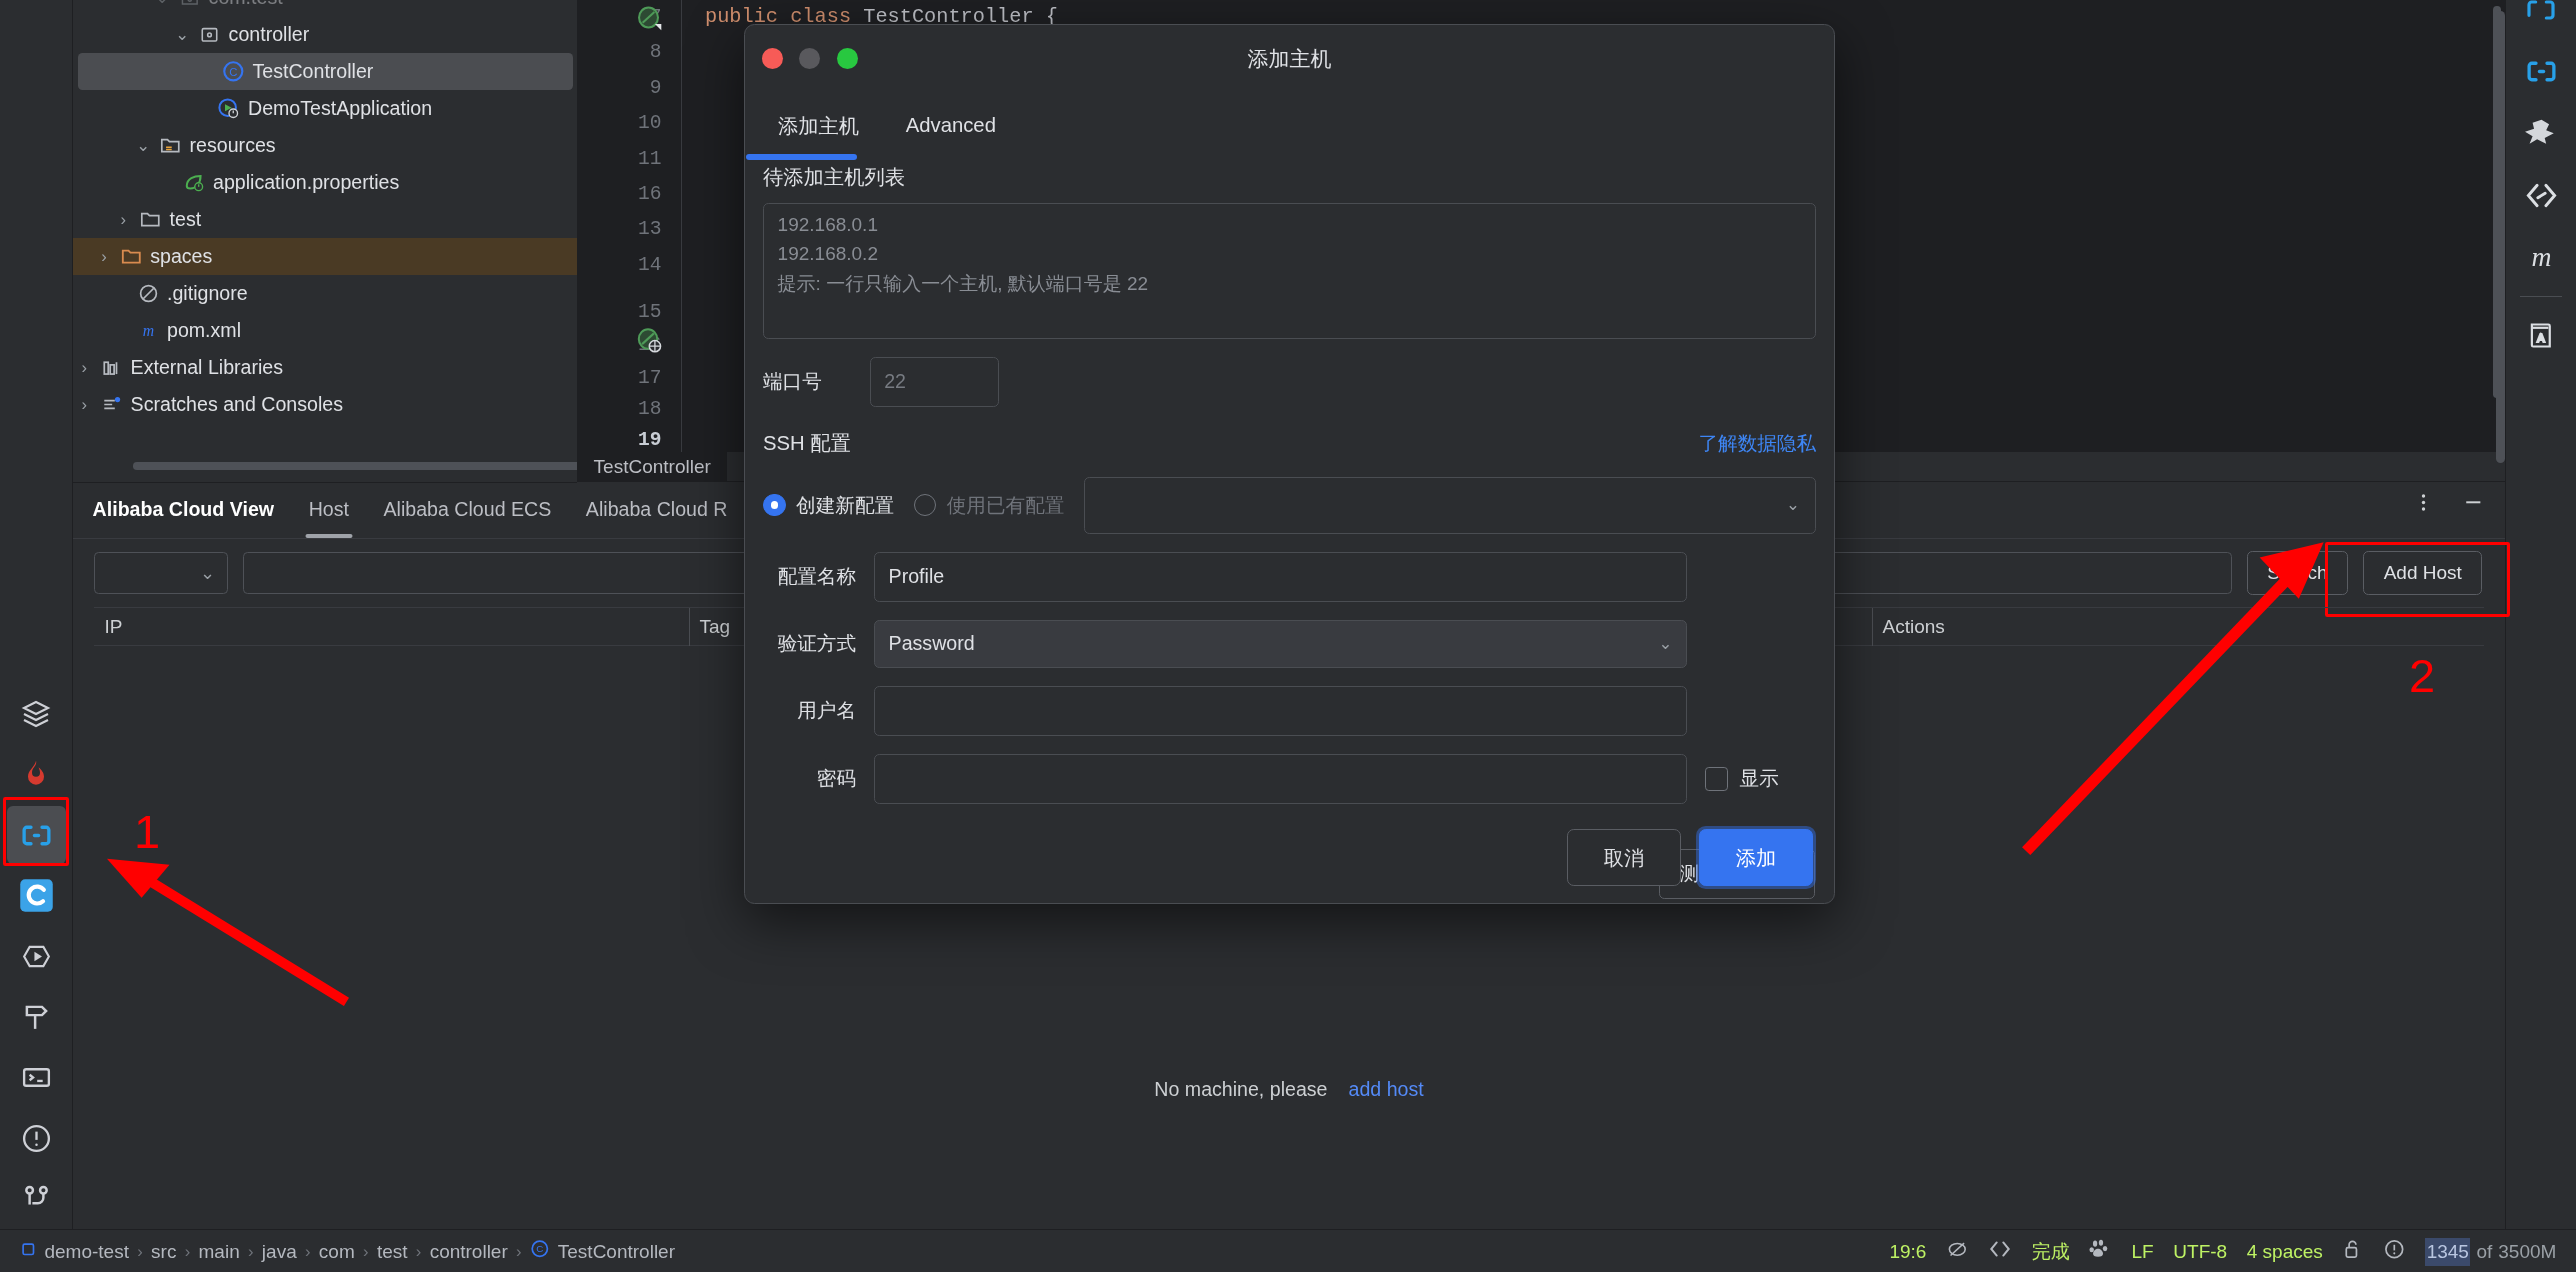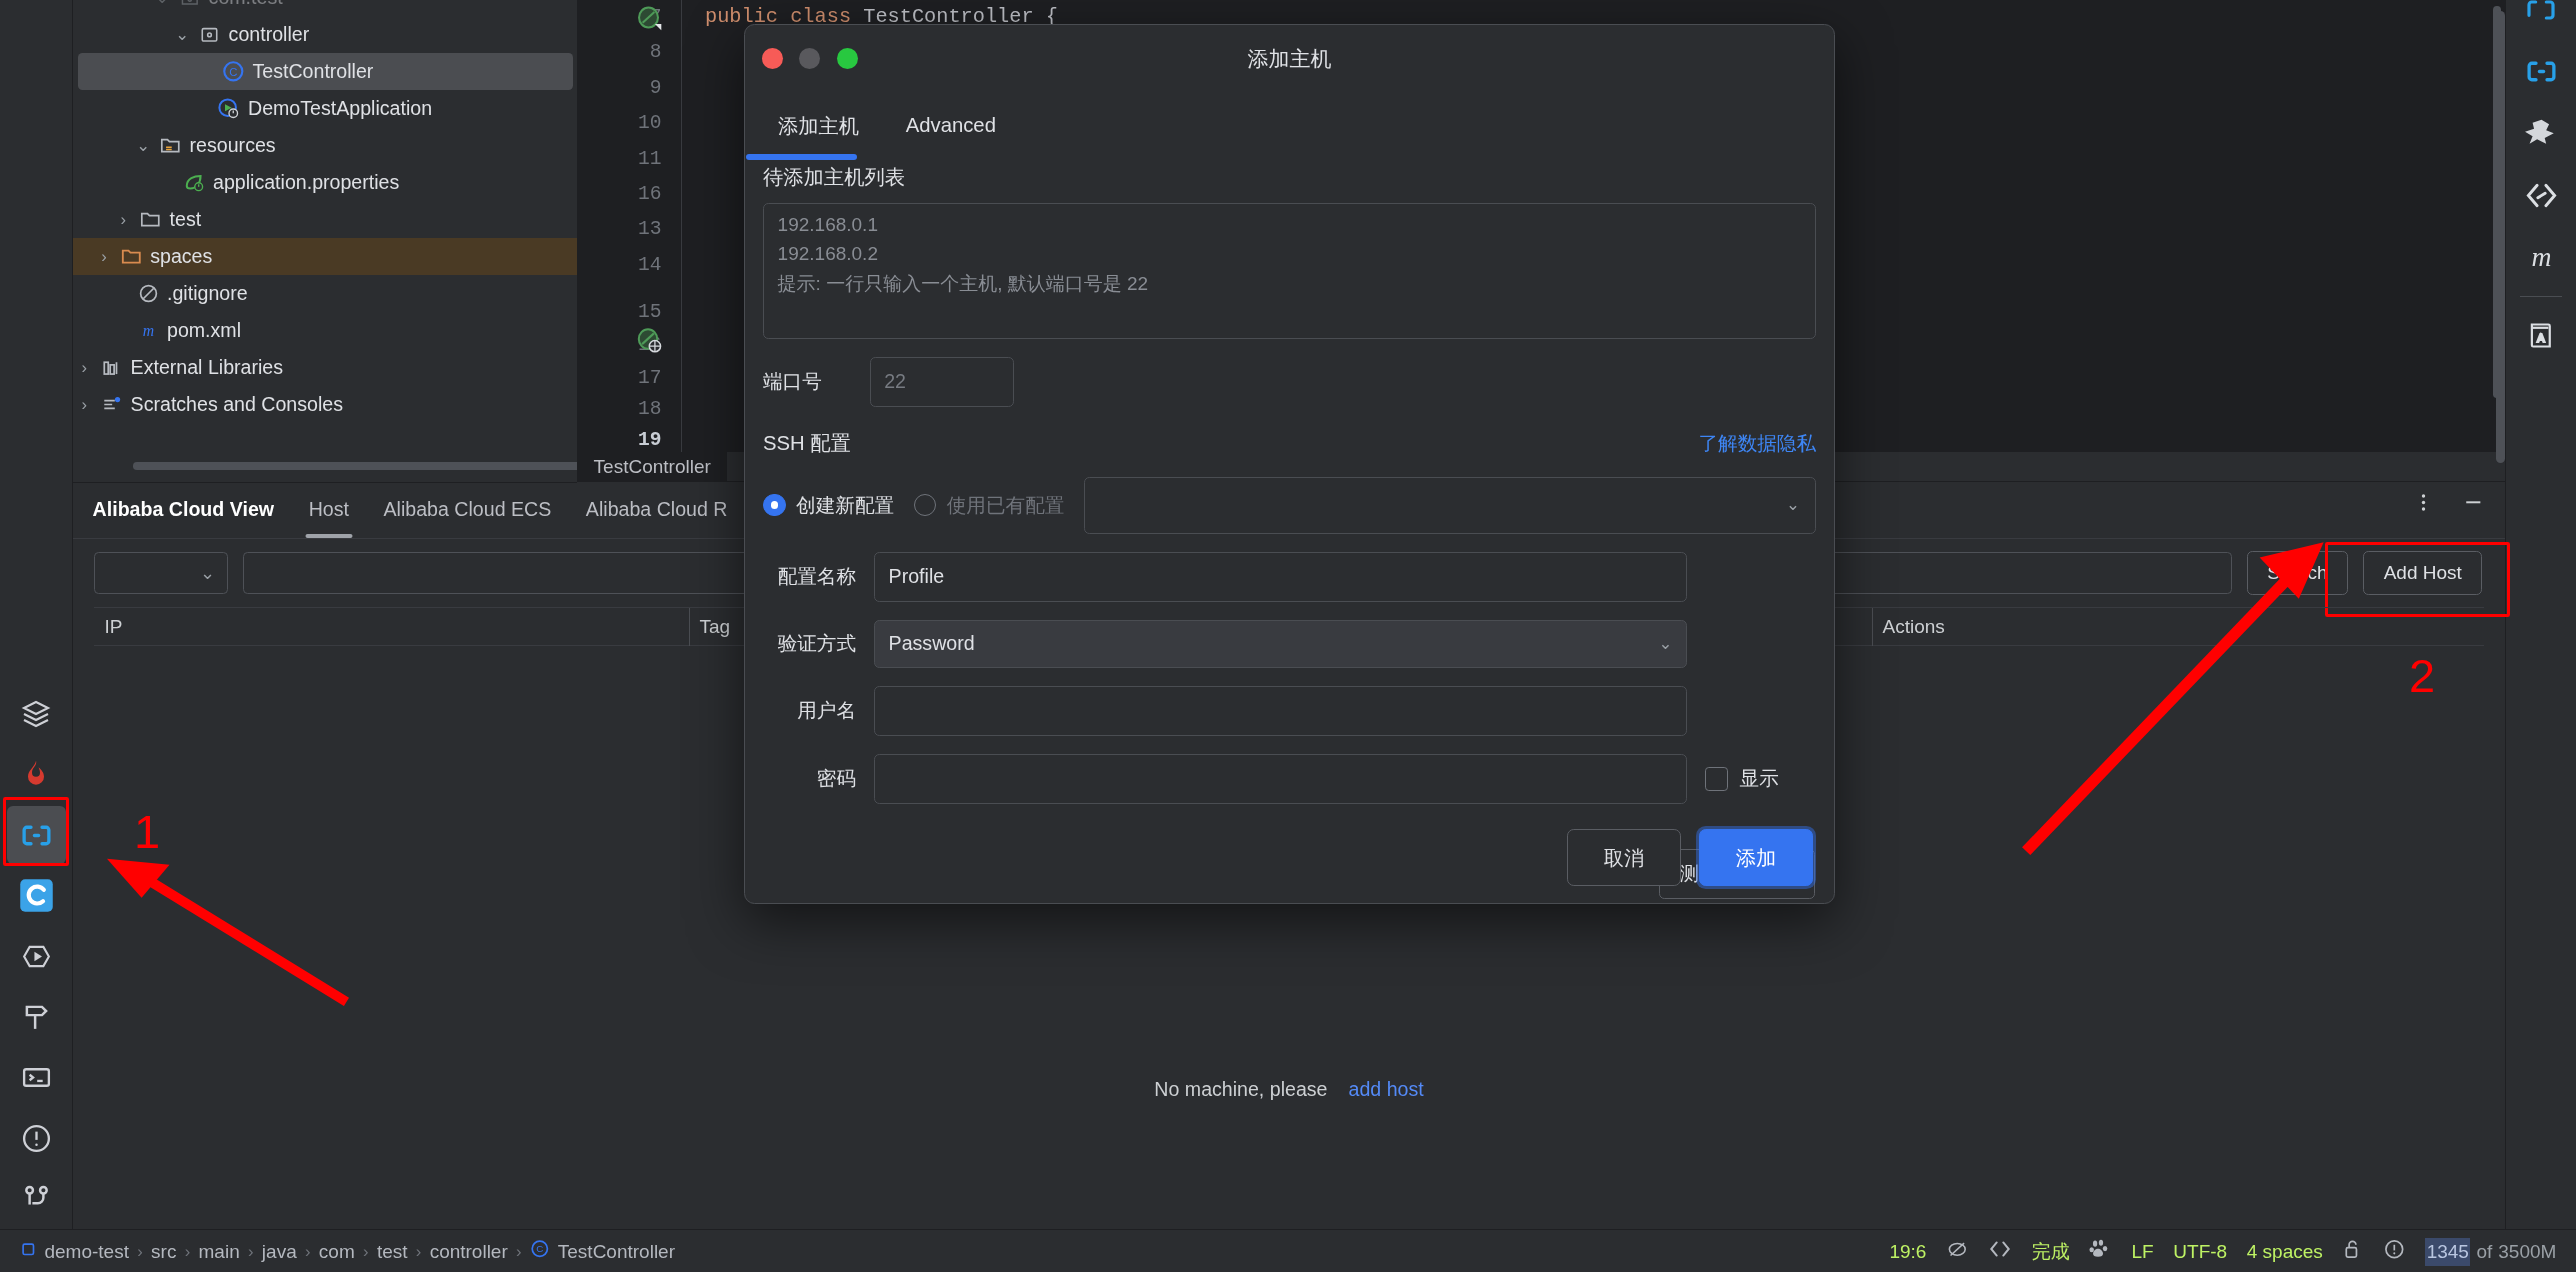--- a/index.html
+++ b/index.html
@@ -765,21 +765,21 @@
     <div class="section-label">待添加主机列表</div>
 
     <div id="host-list-box">
       <div class="hl-line">192.168.0.1</div>
       <div class="hl-line">192.168.0.2</div>
       <div class="hl-line">提示: 一行只输入一个主机, 默认端口号是 22</div>
     </div>
 
     <div class="form-row">
       <div class="form-label" style="width:93px;text-align:left;padding-right:0">端口号</div>
-      <div class="input ph" style="width:144px;margin-left:13.6px">22</div>
+      <div class="input ph" style="width:129px;margin-left:13.6px">22</div>
     </div>
 
     <div id="ssh-header">
       <div class="lbl">SSH 配置</div>
       <div class="lnk">了解数据隐私</div>
     </div>
 
     <div id="radio-row">
       <div class="radio on">
         <span class="dot"></span>

